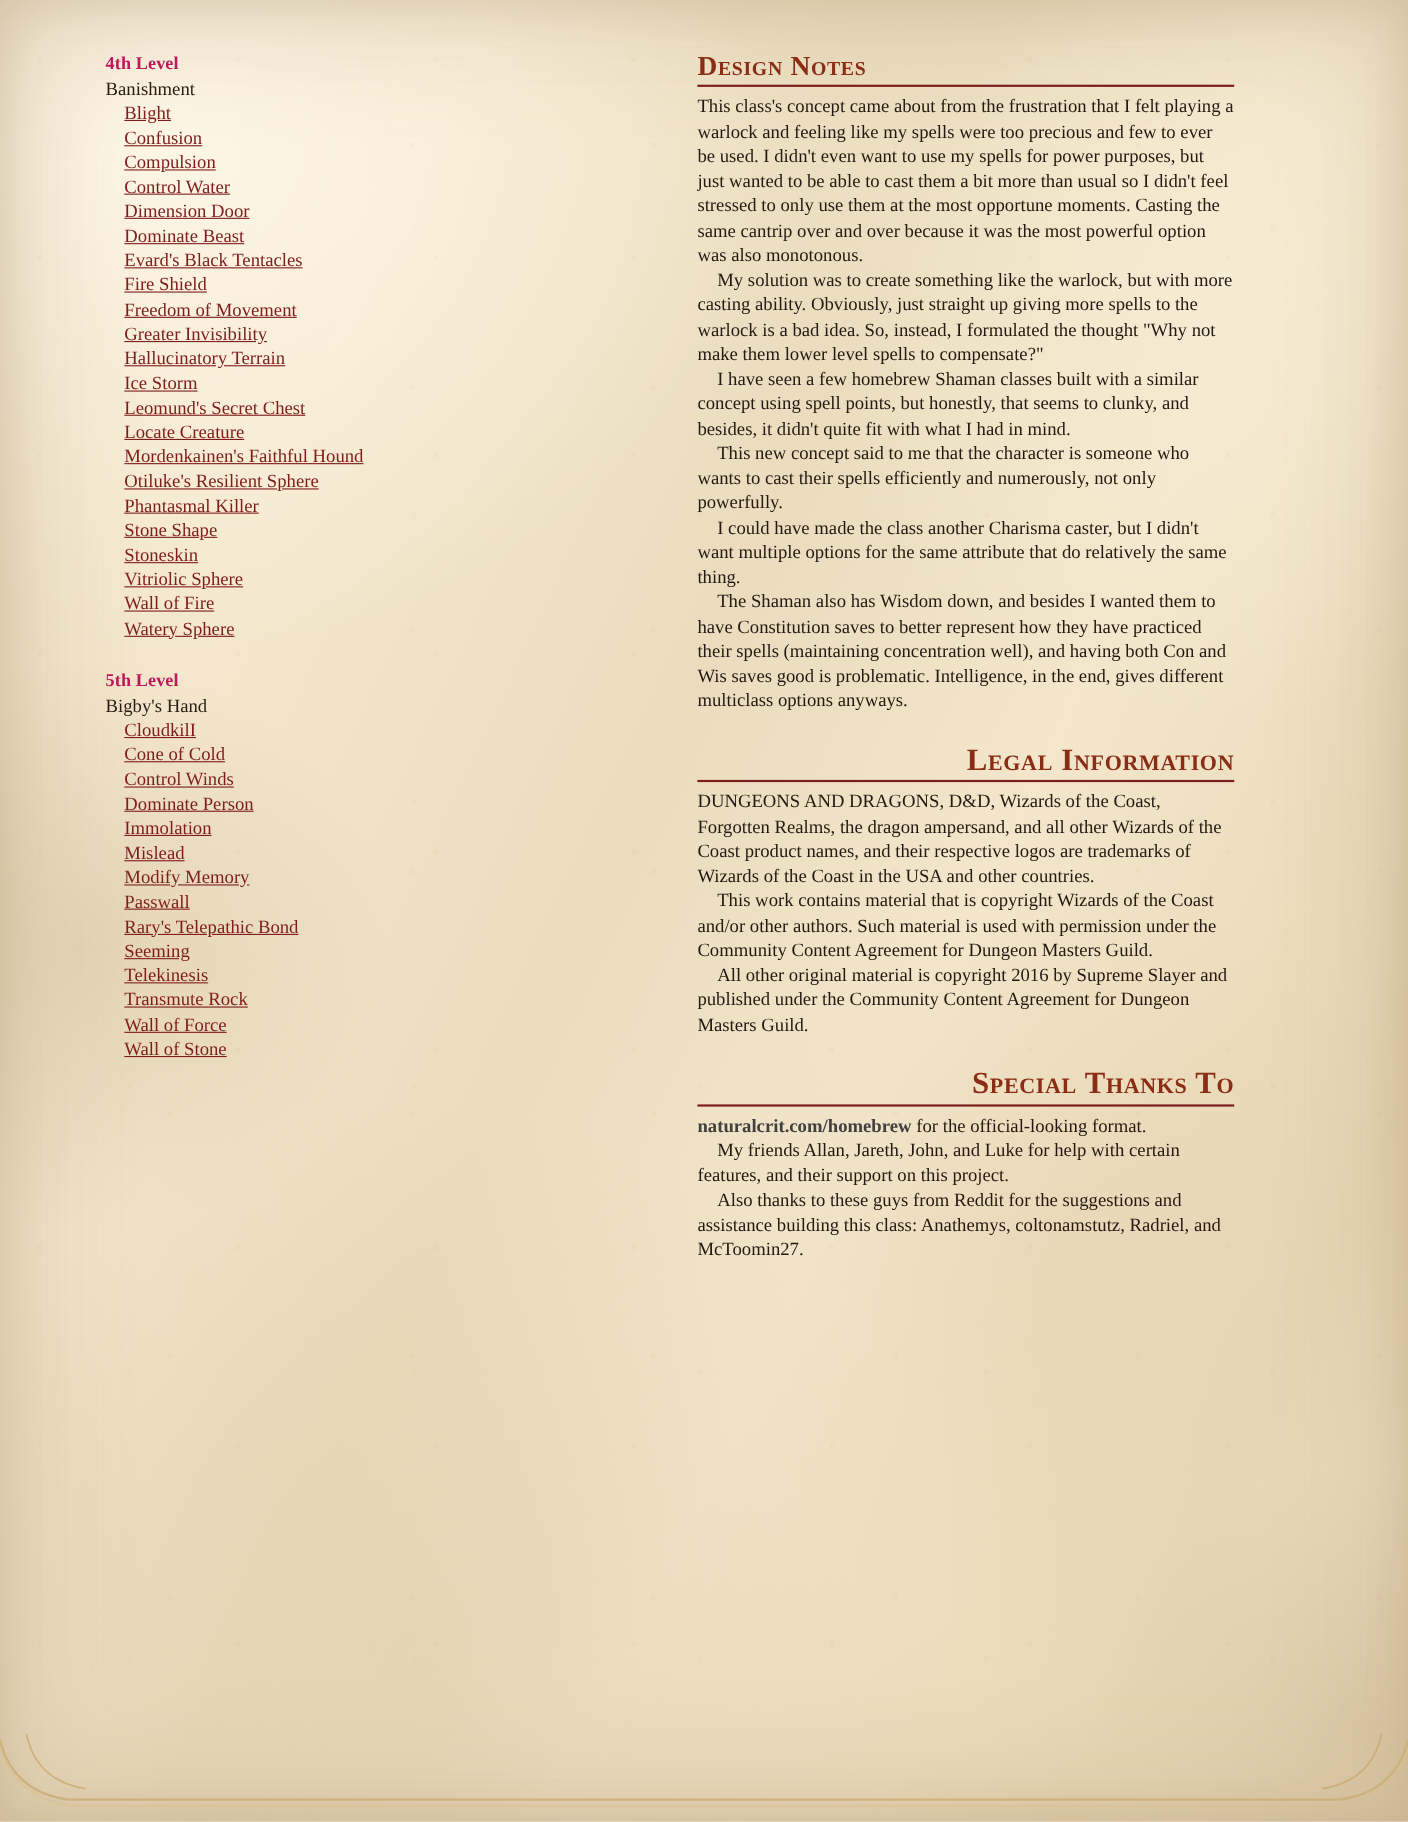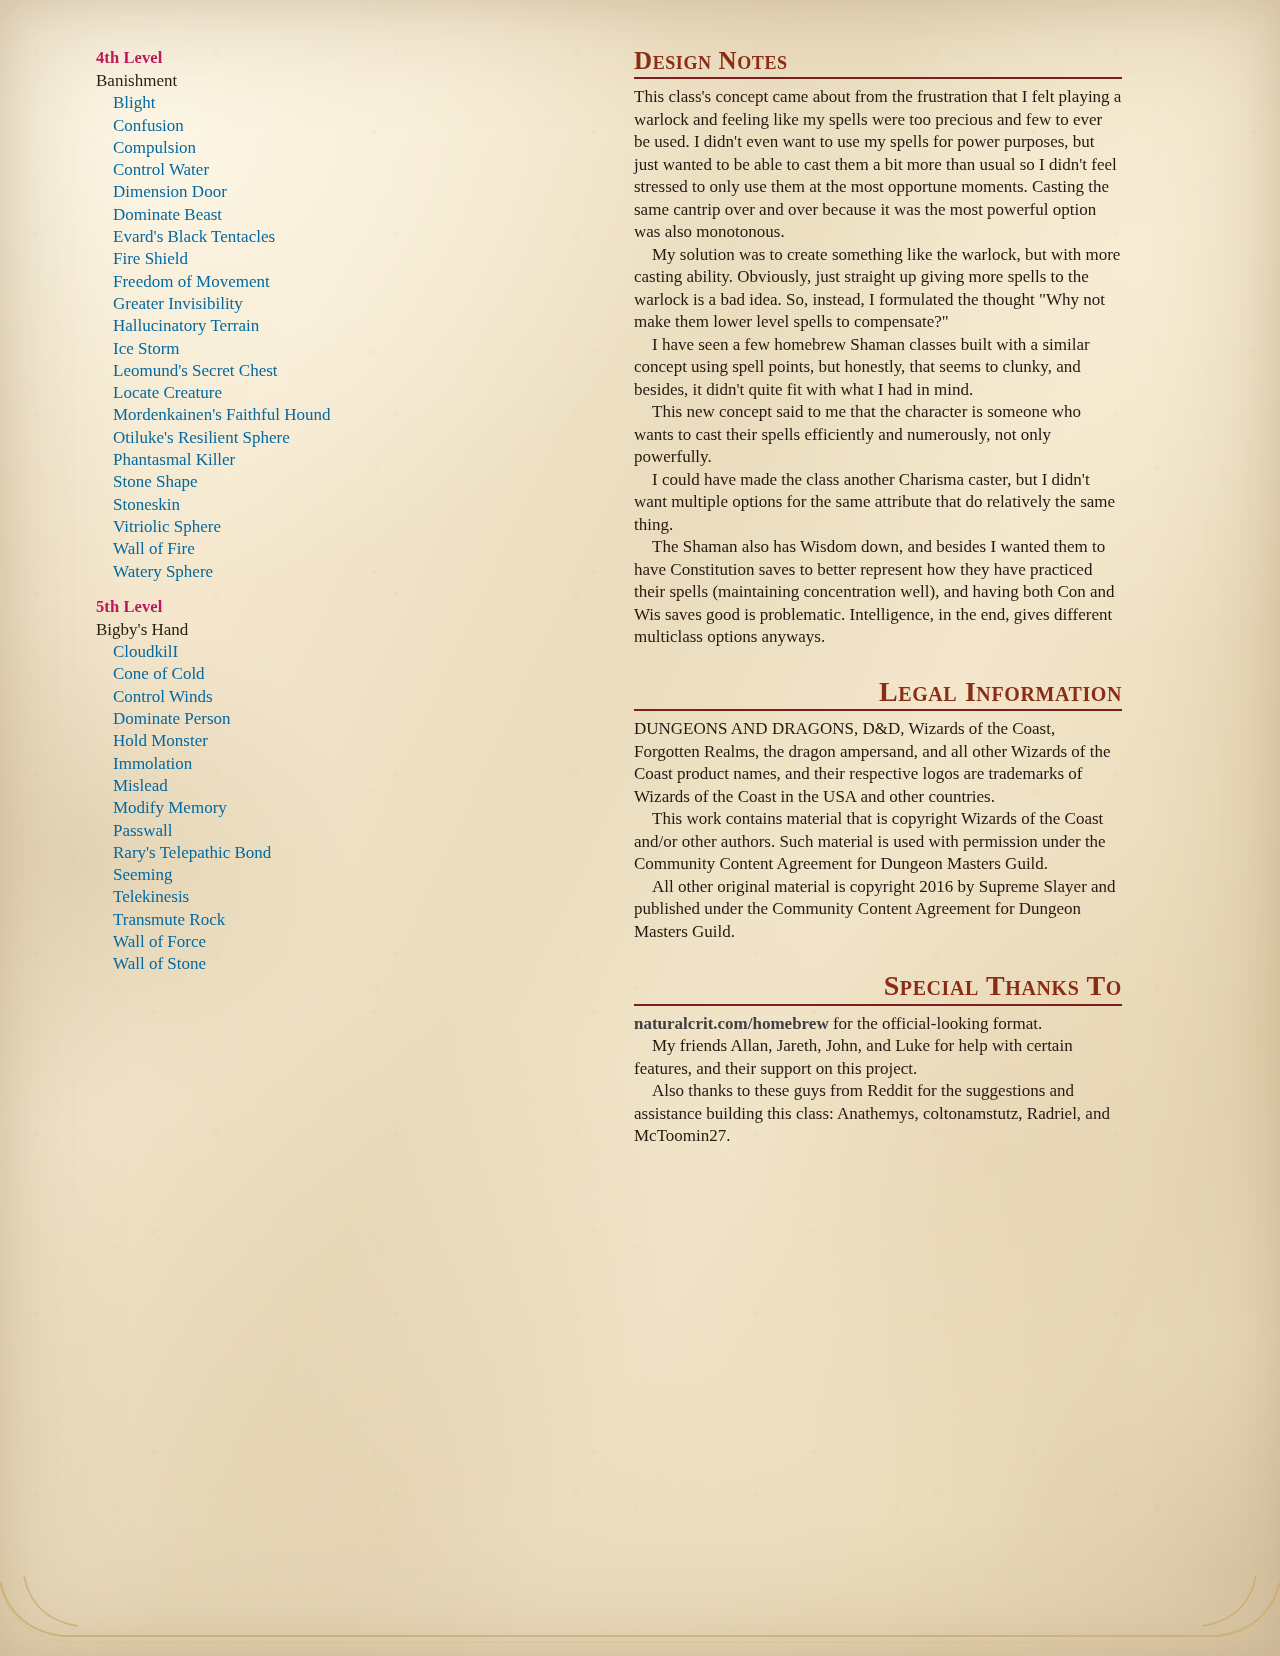--- a/index.html
+++ b/index.html
@@ -68,38 +68,39 @@
 
   
   .level-head {
     font-family: "Liberation Serif", serif;
     font-weight: bold;
     font-size: 16.5px;
     color: #be185d;
     margin: 0 0 2px 0;
     letter-spacing: 0.1px;
   }
-  .level-head.spaced { margin-top: 14px; }
+  .level-head.spaced { margin-top: 26px; }
 
   .spell-first {
     font-size: 17px;
     line-height: 22.3px;
     margin: 0;
     color: #2a1c12;
   }
   .spell-list {
     list-style: none;
     margin: 0;
     padding: 0 0 0 17px;
   }
   .spell-list li {
     font-size: 17px;
     line-height: 22.3px;
-    color: #0369a1;
+    color: #7f1d1d;
     white-space: nowrap;
+    text-decoration: underline;
   }
 
   
   .section-title {
     font-family: "Liberation Serif", serif;
     color: #8a2d14;
     font-size: 25px;
     font-variant: small-caps;
     letter-spacing: 0.6px;
     margin: 0;
@@ -174,21 +175,20 @@
     </div>
 
     <div>
       <div class="level-head spaced">5th Level</div>
       <p class="spell-first">Bigby's Hand</p>
       <ul class="spell-list">
         <li>CloudkilI</li>
         <li>Cone of Cold</li>
         <li>Control Winds</li>
         <li>Dominate Person</li>
-        <li>Hold Monster</li>
         <li>Immolation</li>
         <li>Mislead</li>
         <li>Modify Memory</li>
         <li>Passwall</li>
         <li>Rary's Telepathic Bond</li>
         <li>Seeming</li>
         <li>Telekinesis</li>
         <li>Transmute Rock</li>
         <li>Wall of Force</li>
         <li>Wall of Stone</li>

